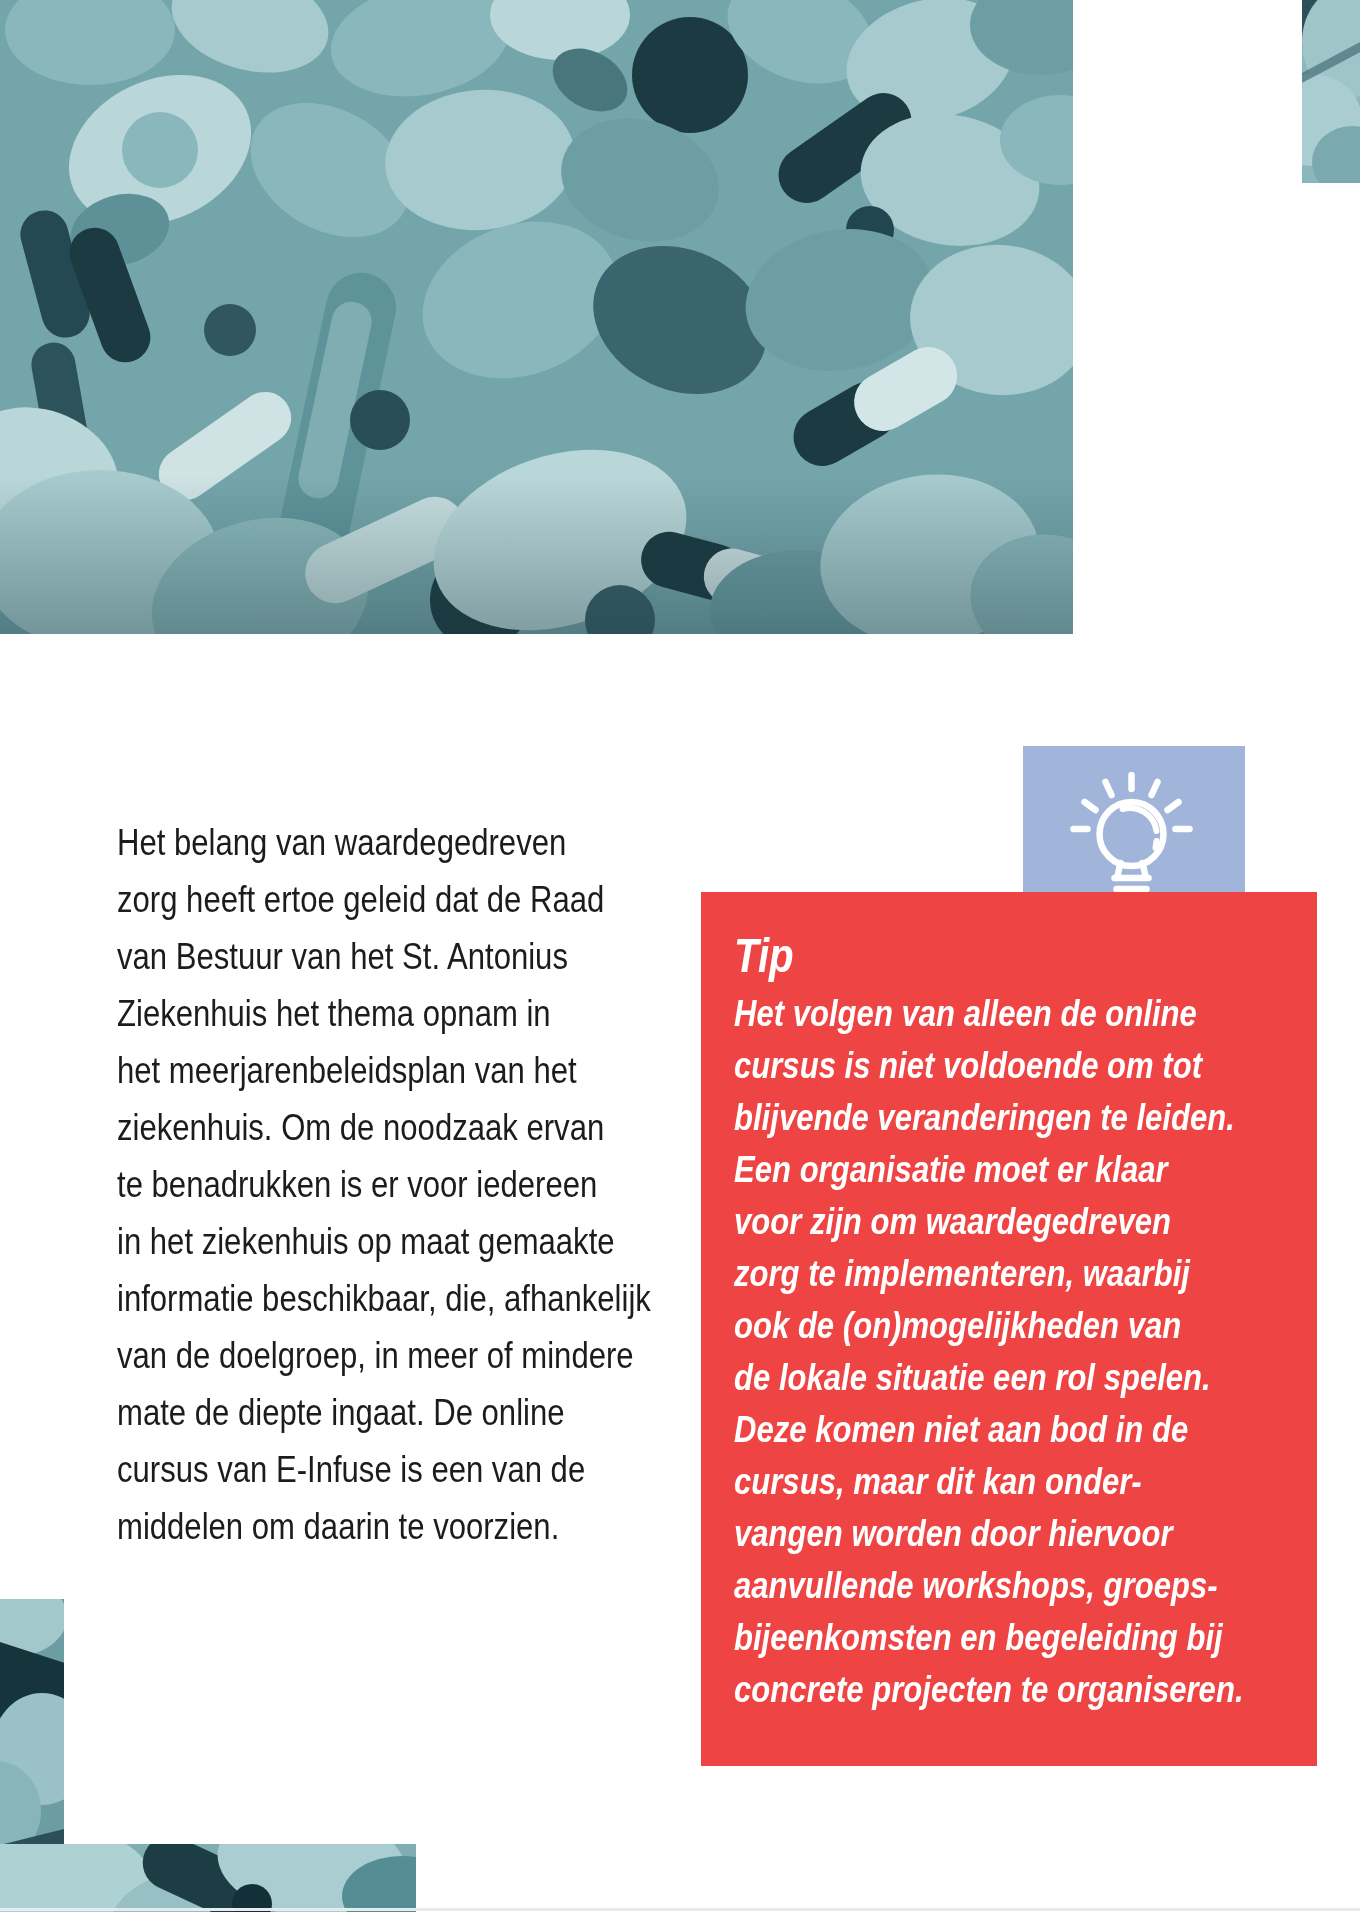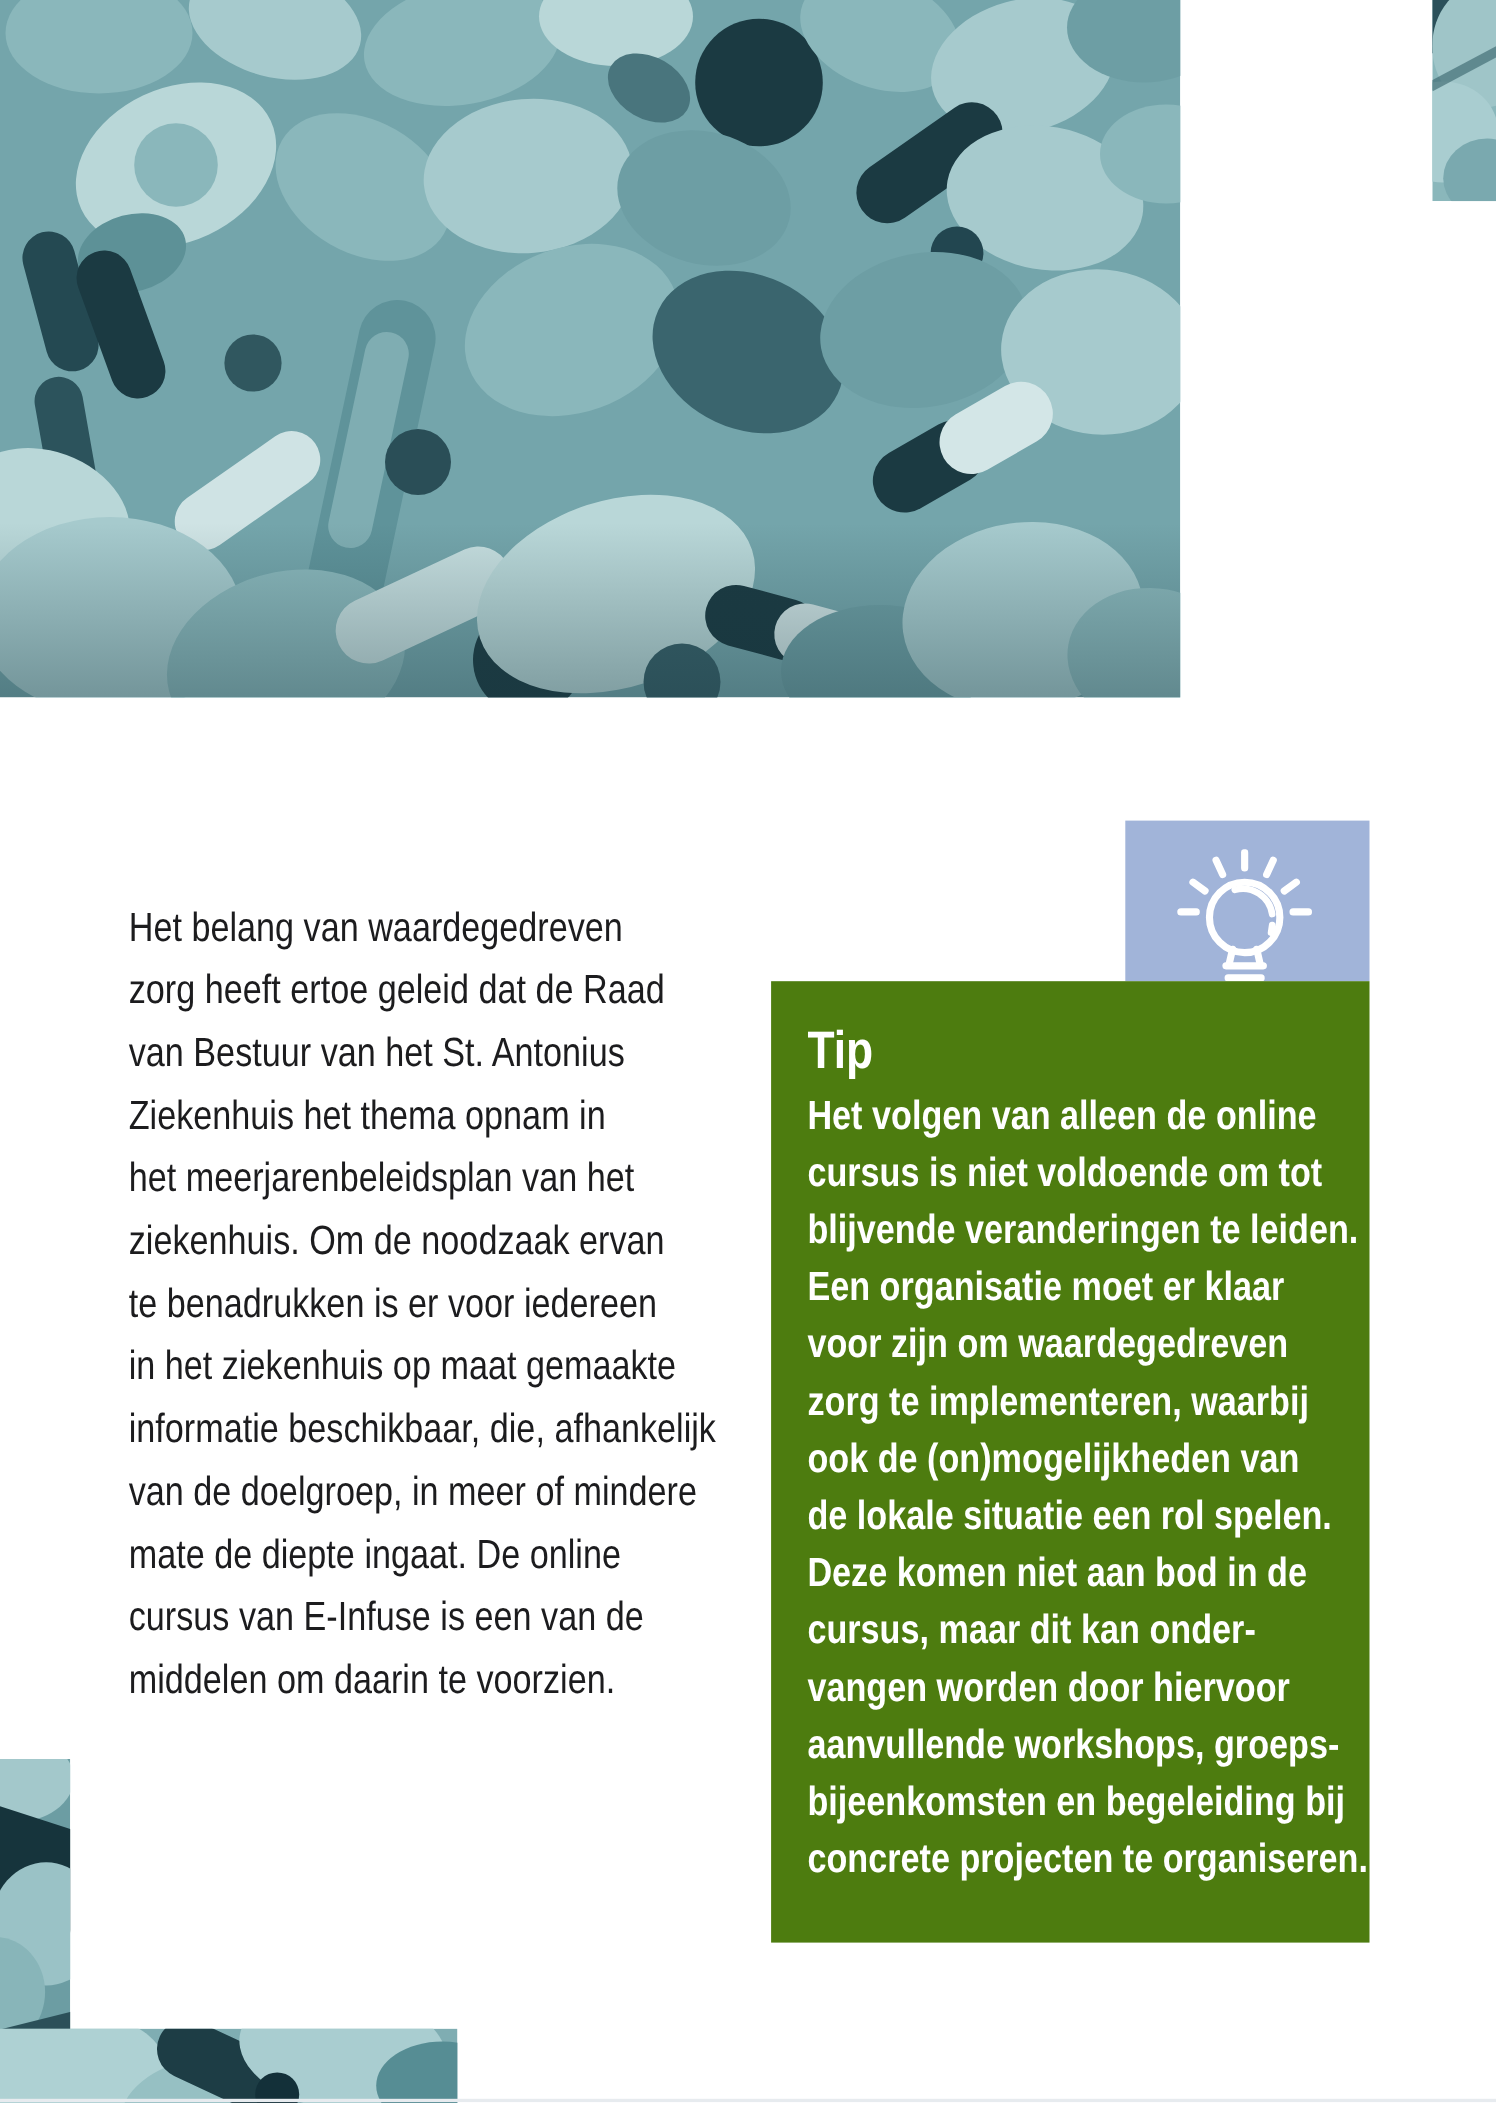--- a/index.html
+++ b/index.html
@@ -18,22 +18,23 @@
     position:absolute;left:117px;top:777px;width:640px;
     font-size:37px;line-height:57px;color:#1c1c1e;
     transform:scaleX(0.84);transform-origin:0 0;white-space:nowrap;
   }
 
   .tip-icon-panel{
     position:absolute;left:1023px;top:746px;width:222px;height:146px;
     background:#a1b4d9;
   }
   .tip-box{
-    position:absolute;left:701px;top:892px;width:544px;height:874px;
-    background:#4d7c0f;
+    position:absolute;left:701px;top:892px;width:616px;height:874px;
+    background:#ef4444;
+    font-style:italic;
   }
   .lightbulb{
     position:absolute;left:1058px;top:772px;width:148px;height:150px;
   }
   .tip-title{
     position:absolute;left:33px;top:35px;margin:0;
     font-size:48px;line-height:1.2;font-weight:bold;color:#ffffff;
     transform:scaleX(0.84);transform-origin:0 0;white-space:nowrap;
   }
   .tip-text{

